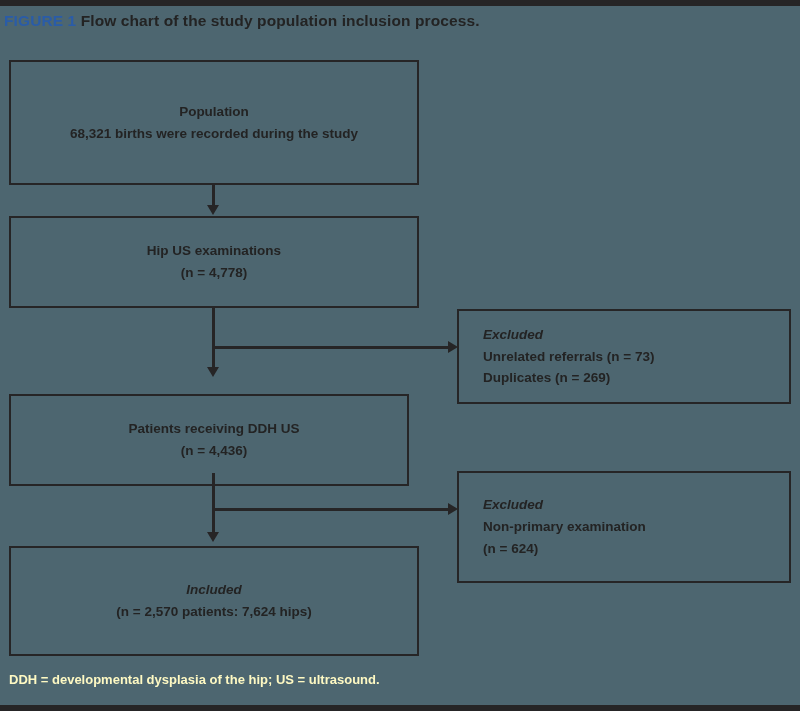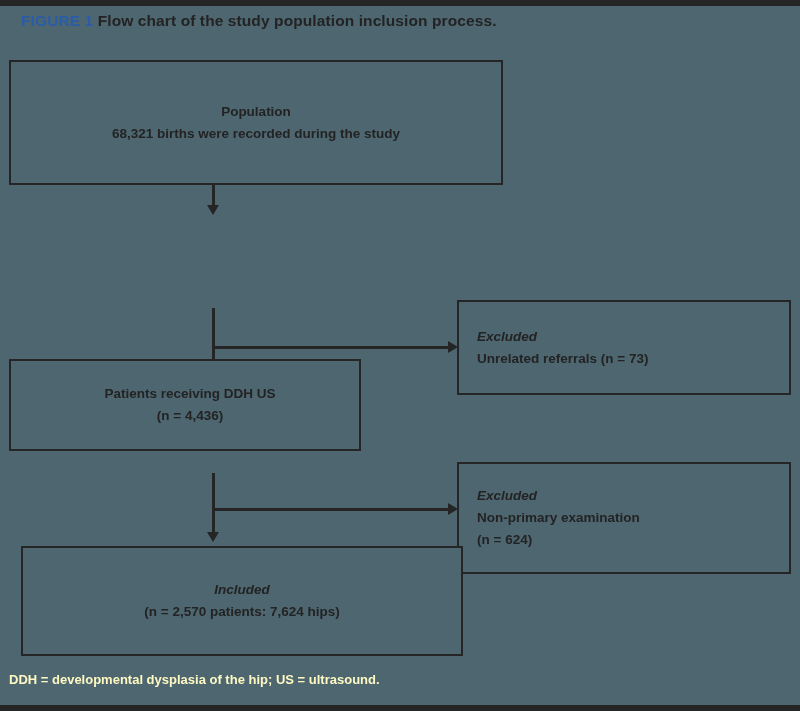--- a/index.html
+++ b/index.html
@@ -24,21 +24,21 @@
     left: 0;
     width: 800px;
     height: 6px;
     background: #262526;
   }
   .edge-strip.top { top: 0; }
   .edge-strip.bottom { bottom: 0; }
 
   .caption {
     position: absolute;
-    left: 21px;
+    left: 4px;
     top: 12px;
     font-size: 15.5px;
     font-weight: bold;
     color: #232323;
     letter-spacing: 0.1px;
     white-space: nowrap;
   }
   .caption .fig-label {
     color: #2a5ca8;
   }
@@ -57,34 +57,35 @@
     justify-content: center;
   }
   .node.centered {
     align-items: center;
     text-align: center;
     padding: 0 10px;
   }
   .node.left-aligned {
     align-items: flex-start;
     text-align: left;
-    padding: 0 0 0 18px;
+    padding: 0 0 0 24px;
+    margin-top: 9px;
   }
   .node .emph {
     font-style: italic;
   }
   .node .line {
     white-space: nowrap;
   }
 
   
-  #node-population   { left: 9px;  top: 60px;  width: 494px; height: 125px; }
+  #node-population   { left: 9px;  top: 60px;  width: 410px; height: 125px; }
   #node-hip-us       { left: 9px;  top: 216px; width: 410px; height: 92px;  }
-  #node-ddh-us       { left: 9px;  top: 359px; width: 352px; height: 92px; padding-left: 20px;  }
-  #node-included     { left: 21px;  top: 546px; width: 442px; height: 110px; }
+  #node-ddh-us       { left: 9px;  top: 394px; width: 400px; height: 92px; padding-left: 20px;  }
+  #node-included     { left: 9px;  top: 546px; width: 410px; height: 110px; }
 
   
   #node-excluded-1   { left: 457px; top: 300px; width: 334px; height: 95px;  }
   #node-excluded-2   { left: 457px; top: 462px; width: 334px; height: 112px; }
 
   
   .connector {
     position: absolute;
     background: #262526;
   }
@@ -130,29 +131,34 @@
   </div>
 
   <div class="node centered" id="node-population">
     <div class="line">Population</div>
     <div class="line">68,321 births were recorded during the study</div>
   </div>
 
   <div class="connector v" style="left:212px; top:185px; height:22px;"></div>
   <div class="arrowhead down" style="left:207px; top:205px;"></div>
 
+  <div class="node centered" id="node-hip-us">
+    <div class="line">Hip US examinations</div>
+    <div class="line">(n = 4,778)</div>
+  </div>
 
   <div class="connector v" style="left:212px; top:308px; height:60px;"></div>
   <div class="arrowhead down" style="left:207px; top:367px;"></div>
   <div class="connector h" style="left:212px; top:346px; width:238px;"></div>
   <div class="arrowhead right" style="left:448px; top:341px;"></div>
 
   <div class="node left-aligned" id="node-excluded-1">
     <div class="line emph">Excluded</div>
     <div class="line">Unrelated referrals (n = 73)</div>
+    <div class="line">Duplicates (n = 269)</div>
   </div>
 
   <div class="node centered" id="node-ddh-us">
     <div class="line">Patients receiving DDH US</div>
     <div class="line">(n = 4,436)</div>
   </div>
 
   <div class="connector v" style="left:212px; top:473px; height:60px;"></div>
   <div class="arrowhead down" style="left:207px; top:532px;"></div>
   <div class="connector h" style="left:212px; top:508px; width:238px;"></div>

